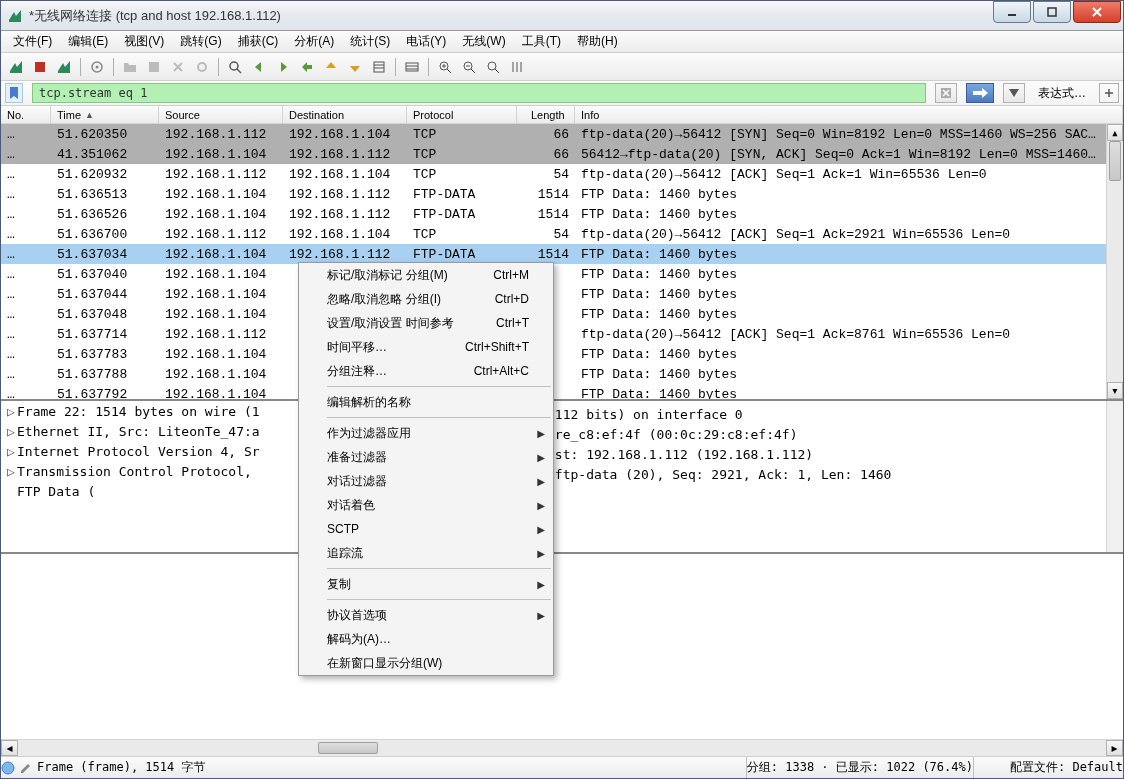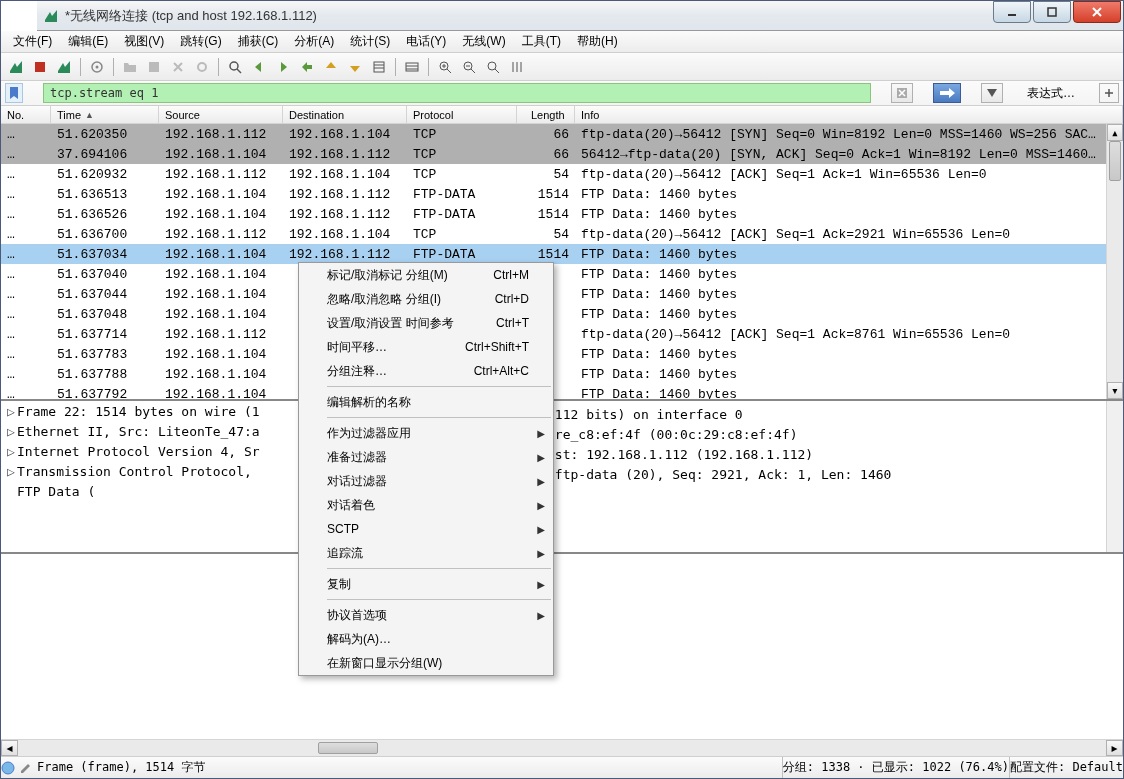--- a/index.html
+++ b/index.html
@@ -1,39 +1,39 @@
 <!DOCTYPE html>
 <html><head>
 <meta charset="utf-8">
 <style>
 * { margin: 0; padding: 0; box-sizing: border-box; }
 body { font-family: "Microsoft YaHei", "Segoe UI", Arial, sans-serif; font-size: 12px; background: #d4d0c8; overflow: hidden; }
 .window { width: 1124px; height: 779px; background: #fff; display: flex; flex-direction: column; border: 1px solid #4a5a78; }
 
 
-.titlebar { height: 30px; background: linear-gradient(#f7f7f7,#e4e9ee,#dfe6ec); display: flex; align-items: center; border-bottom: 1px solid #999; margin-left: 36px; }
+.titlebar { height: 30px; background: linear-gradient(#f7f7f7,#e4e9ee,#dfe6ec); display: flex; align-items: center; border-bottom: 1px solid #999; }
 .titlebar-icon { width: 16px; height: 16px; margin: 0 6px; }
 .titlebar-text { flex: 1; color: #333; font-size: 13px; }
 .winbtns { display:flex; height:100%; }
 .winbtn { width: 38px; height: 22px; margin-top:0; display:flex; align-items:center; justify-content:center; border:1px solid #6a7a8a; background: linear-gradient(#f0f5f9,#c7d7e4); border-radius:0 0 4px 4px; margin-right:2px;}
 .winbtn.close { width:48px; background: linear-gradient(#f07a6a,#d4402a); color:#fff; border-color:#8a2a1a;}
 .winbtn svg { width:12px; height:12px; }
 
 
 .menubar { height: 22px; background: linear-gradient(#fbfbfb,#ececec); display:flex; align-items:center; border-bottom:1px solid #cfcfcf; padding-left:4px;}
 .menu-item { padding: 18px 8px; cursor: default; }
 
 
 .toolbar { height: 28px; background: linear-gradient(#fbfbfb,#ececec); display:flex; align-items:center; border-bottom:1px solid #cfcfcf; padding: 0 4px; gap:2px;}
 .tool-btn { width:22px; height:22px; display:flex; align-items:center; justify-content:center; border-radius:2px;}
 .tool-sep { width:1px; height:18px; background:#b0b0b0; margin:0 3px;}
 .tool-btn svg { width:16px; height:16px; }
 
 
-.filterbar { height: 16px; background: linear-gradient(#fbfbfb,#f4f4f4); display:flex; align-items:center; padding:12px 4px; border-bottom:1px solid #cfcfcf; gap:20px;}
+.filterbar { height: 16px; background: linear-gradient(#fbfbfb,#f4f4f4); display:flex; align-items:center; padding:12px 4px; border-bottom:1px solid #cfcfcf; gap:9px;}
 .filter-bookmark { width:18px; height:20px; display:flex; align-items:center; justify-content:center; border:1px solid #a8c8e0; background:#e4f0fa;}
 .filter-input { flex:1; height:20px; background:#b3f0b3; border:1px solid #8ac47d; padding:0 6px; font-family: "Consolas", monospace; font-size:12px; color:#333;}
 .filter-btn { width:22px; height:20px; display:flex; align-items:center; justify-content:center; border:1px solid #b0b0b0; background:linear-gradient(#f8f8f8,#e8e8e8);}
 .filter-arrow { width:28px; height:20px; background: linear-gradient(#7aa8e0,#4a7ac0); border:1px solid #3a5a9a; display:flex; align-items:center; justify-content:center;}
 .expr-label { padding:0 4px;}
 .expr-plus { width:20px; height:20px; display:flex; align-items:center; justify-content:center; border:1px solid #b0b0b0;}
 
 
 .packet-list { flex: 1.6; display:flex; flex-direction:column; border-bottom: 2px solid #888; background:#fff; overflow:hidden;}
 .pkt-header { display:flex; background: linear-gradient(#fcfcfc,#ececec); border-bottom:1px solid #d4d4d4; height:18px; font-size:11px;}
@@ -66,21 +66,21 @@
 .bytes { flex:1.1; background:#fff; display:flex; flex-direction:column;}
 .bytes-content { flex:1;}
 .bytes-hscroll { height:17px; background:#f0f0f0; border-top:1px solid #d5d5d5; display:flex;}
 .hscroll-btn{ width:17px; background:linear-gradient(#f8f8f8,#e0e0e0); border:1px solid #b0b0b0; display:flex; align-items:center; justify-content:center;}
 .hscroll-track{ flex:1; position:relative; background:#eaeaea;}
 .hscroll-thumb{ position:absolute; left:300px; top:2px; bottom:2px; width:60px; background:linear-gradient(#dedede,#c8c8c8); border:1px solid #a0a0a0; border-radius:2px;}
 
 
 .statusbar { height:22px; background: linear-gradient(#fbfbfb,#ececec); border-top:1px solid #cfcfcf; display:flex; align-items:center; font-size:12px;}
 .status-seg { padding:0 0; border-right:1px solid #c0c0c0; height:100%; display:flex; align-items:center; gap:4px;}
-.status-seg:last-child{ border-right:none;}
+.status-seg:last-child{ border-right:none;margin-left:36px;}
 .status-icon { width:14px; height:14px;}
 
 
 .ctx-menu { position: absolute; left: 298px; top: 262px; width: 256px; background:#f4f4f4; border:1px solid #999; box-shadow: 3px 3px 6px rgba(0,0,0,0.3); font-size:12px; z-index:100;}
 .ctx-item { display:flex; align-items:center; height:24px; padding:0 24px 0 28px; position:relative;}
 .ctx-shortcut { margin-left:auto; color:#000000;}
 .ctx-sep { height:1px; background:#c0c0c0; margin: 3px 2px 3px 28px;}
 .ctx-sub { position:absolute; right:8px; font-size:10px; color:#333;}
 </style>
 </head>
@@ -290,21 +290,21 @@
           <div class="col col-no">…</div>
           <div class="col col-time">51.620350</div>
           <div class="col col-src">192.168.1.112</div>
           <div class="col col-dst">192.168.1.104</div>
           <div class="col col-proto">TCP</div>
           <div class="col col-len">66</div>
           <div class="col col-info">ftp-data(20)→56412 [SYN] Seq=0 Win=8192 Len=0 MSS=1460 WS=256 SAC…</div>
         </div>
         <div class="pkt-row gray">
           <div class="col col-no">…</div>
-          <div class="col col-time">37.694106</div>
+          <div class="col col-time">41.351062</div>
           <div class="col col-src">192.168.1.104</div>
           <div class="col col-dst">192.168.1.112</div>
           <div class="col col-proto">TCP</div>
           <div class="col col-len">66</div>
           <div class="col col-info">56412→ftp-data(20) [SYN, ACK] Seq=0 Ack=1 Win=8192 Len=0 MSS=1460…</div>
         </div>
         <div class="pkt-row ">
           <div class="col col-no">…</div>
           <div class="col col-time">51.620932</div>
           <div class="col col-src">192.168.1.112</div>

